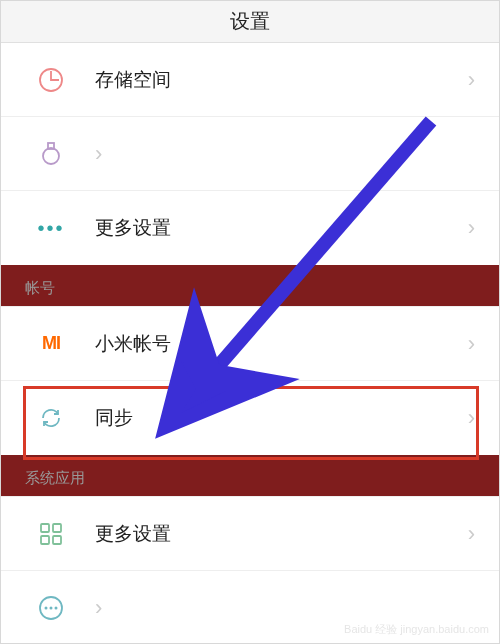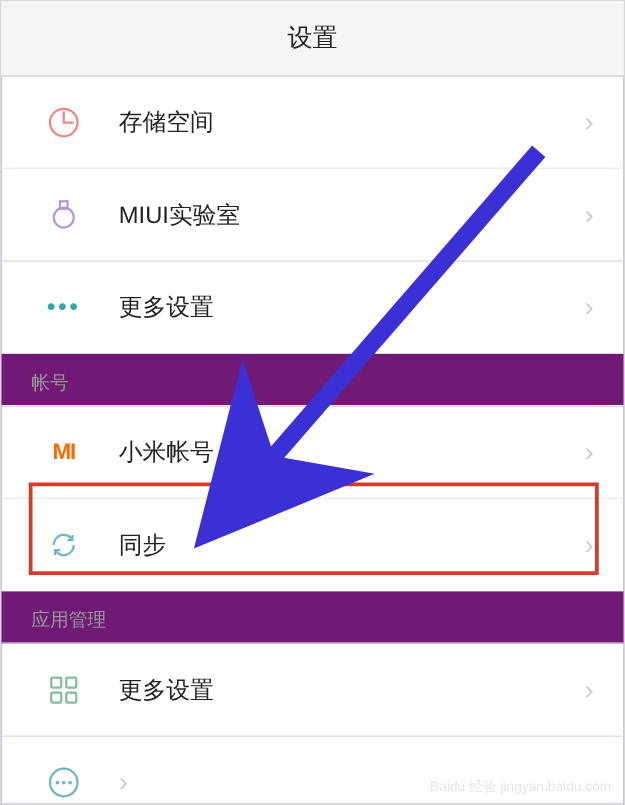--- a/index.html
+++ b/index.html
@@ -10,38 +10,38 @@
     body {
       width: 500px;
       height: 644px;
       background: #f5f5f5;
       font-family: -apple-system, "Helvetica Neue", Arial, sans-serif;
       position: relative;
       overflow: hidden;
       border: 1px solid #d8d8d8;
     }
     .header {
-      height: 60px;
+      height: 42px;
       background: #f5f5f5;
       display: flex;
       align-items: center;
       justify-content: center;
       border-bottom: 1px solid #e0e0e0;
     }
     .header-title {
       font-size: 20px;
       color: #222;
       font-weight: 500;
     }
     .section {
       background: #4c1d95;
     }
     .section-header {
       padding: 14px 24px 8px;
-      background: #701a75;
+      background: #7f1d1d;
       font-size: 15px;
       color: #999;
       border-bottom: 1px solid #eee;
     }
     .list-item {
       display: flex;
       align-items: center;
       height: 74px;
       padding: 0 24px 0 36px;
       border-bottom: 1px solid #eee;
@@ -125,21 +125,20 @@
     <span class="chevron">›</span>
   </div>
 
   <div class="list-item">
     <span class="item-icon">
       <svg width="26" height="26" viewBox="0 0 26 26">
           <circle cx="13" cy="15" r="8" fill="none" stroke="#b89ac9" stroke-width="1.8"></circle>
           <rect x="10" y="2" width="6" height="6" fill="none" stroke="#b89ac9" stroke-width="1.8"></rect>
         </svg>
     </span>
-    <span class="item-label">MIUI实验室</span>
     <span class="chevron">›</span>
   </div>
 
   <div class="list-item">
     <span class="item-icon">
       <span class="dots">•••</span>
     </span>
     <span class="item-label">更多设置</span>
     <span class="chevron">›</span>
   </div>
@@ -162,21 +161,21 @@
           <path d="M 21 13 A 8 8 0 0 1 6 17" fill="none" stroke="#6fb8c2" stroke-width="1.8"></path>
           <path d="M20 5 L20 9 L16 9" fill="none" stroke="#6fb8c2" stroke-width="1.8"></path>
           <path d="M6 21 L6 17 L10 17" fill="none" stroke="#6fb8c2" stroke-width="1.8"></path>
         </svg>
     </span>
     <span class="item-label">同步</span>
     <span class="chevron">›</span>
   </div>
 </div>
 
-<div class="section-header">应用管理</div>
+<div class="section-header">系统应用</div>
 <div class="section">
   <div class="list-item">
     <span class="item-icon">
       <svg width="24" height="24" viewBox="0 0 24 24">
           <rect x="2" y="2" width="8" height="8" rx="1" fill="none" stroke="#7fc099" stroke-width="1.8"></rect>
           <rect x="14" y="2" width="8" height="8" rx="1" fill="none" stroke="#7fc099" stroke-width="1.8"></rect>
           <rect x="2" y="14" width="8" height="8" rx="1" fill="none" stroke="#7fc099" stroke-width="1.8"></rect>
           <rect x="14" y="14" width="8" height="8" rx="1" fill="none" stroke="#7fc099" stroke-width="1.8"></rect>
         </svg>
     </span>

